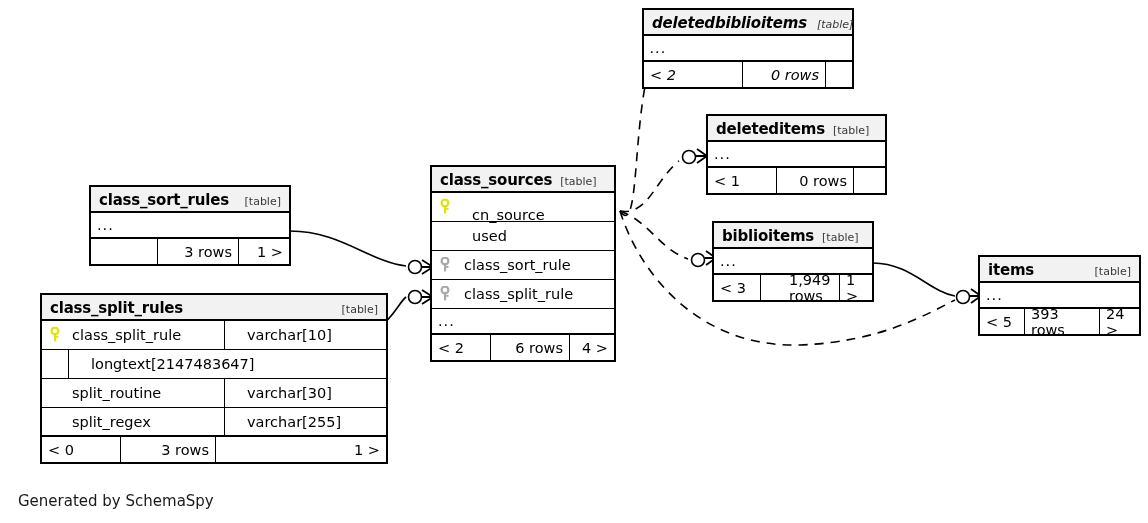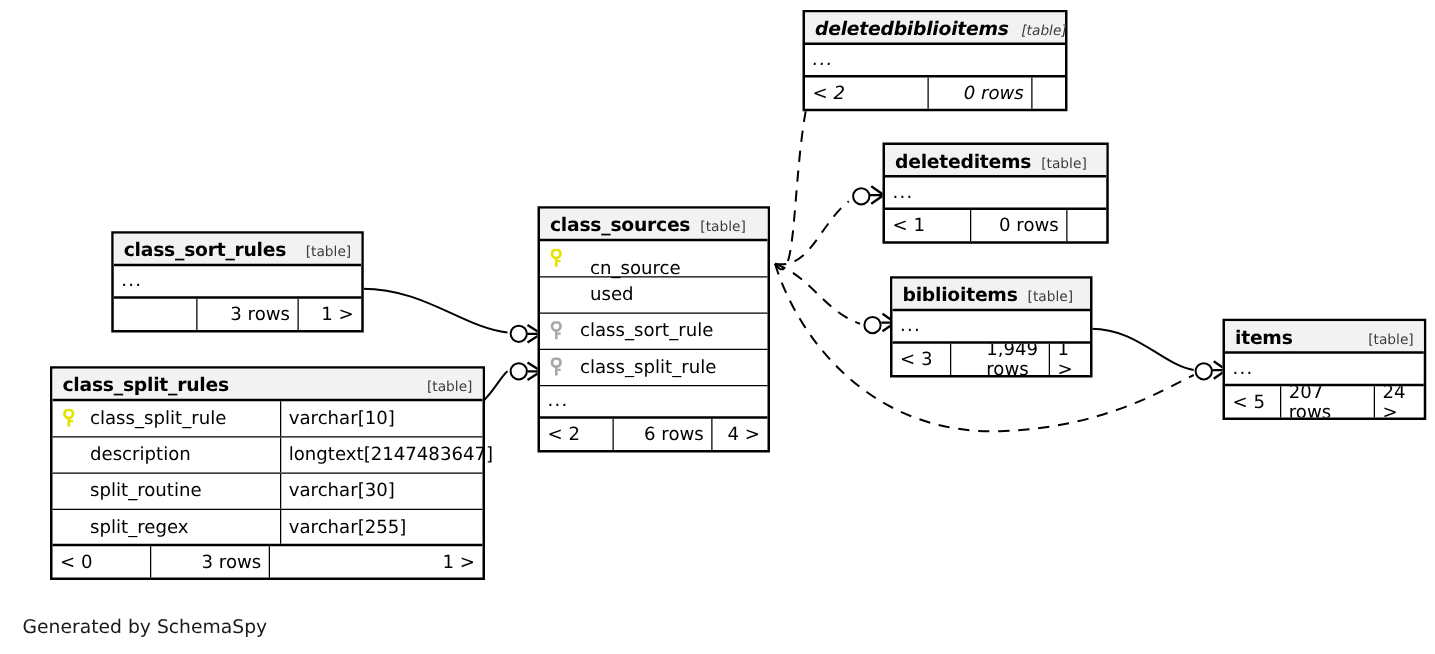--- a/index.html
+++ b/index.html
@@ -76,21 +76,21 @@
     justify-content: center;
   }
   .col-name {
     padding-left: 4px;
     font-size: 14.5px;
     flex: 1 1 auto;
     overflow: hidden;
   }
   .col-type {
     border-left: 1px solid #000000;
-    padding-left: 6px;
+    padding-left: 22px;
     font-size: 14.5px;
     height: 100%;
     display: flex;
     align-items: center;
     box-sizing: border-box;
   }
   .ellipsis-row {
     height: 26px;
     display: flex;
     align-items: center;
@@ -214,21 +214,20 @@
           <circle cx="6" cy="4" r="3.4" fill="none" stroke="#e3e300" stroke-width="2.2"></circle>
           <rect x="5" y="6.4" width="2.1" height="8" fill="#e3e300"></rect>
           <rect x="7.1" y="9" width="2.4" height="1.8" fill="#e3e300"></rect>
         </svg>
       </span>
       <span class="col-name" style="width:152px; flex:0 0 152px;">class_split_rule</span>
       <span class="col-type" style="flex:1;">varchar[10]</span>
     </div>
     <div class="col-row">
       <span class="col-key"></span>
-      <span class="col-name" style="width:152px; flex:0 0 152px;">description</span>
       <span class="col-type" style="flex:1;">longtext[2147483647]</span>
     </div>
     <div class="col-row">
       <span class="col-key"></span>
       <span class="col-name" style="width:152px; flex:0 0 152px;">split_routine</span>
       <span class="col-type" style="flex:1;">varchar[30]</span>
     </div>
     <div class="col-row" style="border-bottom:2px solid #000;">
       <span class="col-key"></span>
       <span class="col-name" style="width:152px; flex:0 0 152px;">split_regex</span>
@@ -328,20 +327,20 @@
   </div>
 
   <div class="table-node" style="left:978px; top:255px; width:163px;">
     <div class="tbl-header">
       <span class="tbl-name">items</span>
       <span class="tbl-type">[table]</span>
     </div>
     <div class="ellipsis-row">...</div>
     <div class="tbl-footer">
       <span class="ft-cell ft-left" style="width:44px;">&lt; 5</span>
-      <span class="ft-cell ft-mid" style="width:76px;">207 rows</span>
+      <span class="ft-cell ft-mid" style="width:76px;">393 rows</span>
       <span class="ft-cell ft-right" style="flex:1; justify-content:flex-start;">24 &gt;</span>
     </div>
   </div>
 
   <div class="credit">Generated by SchemaSpy</div>
 
 </div>
 
 </body></html>

